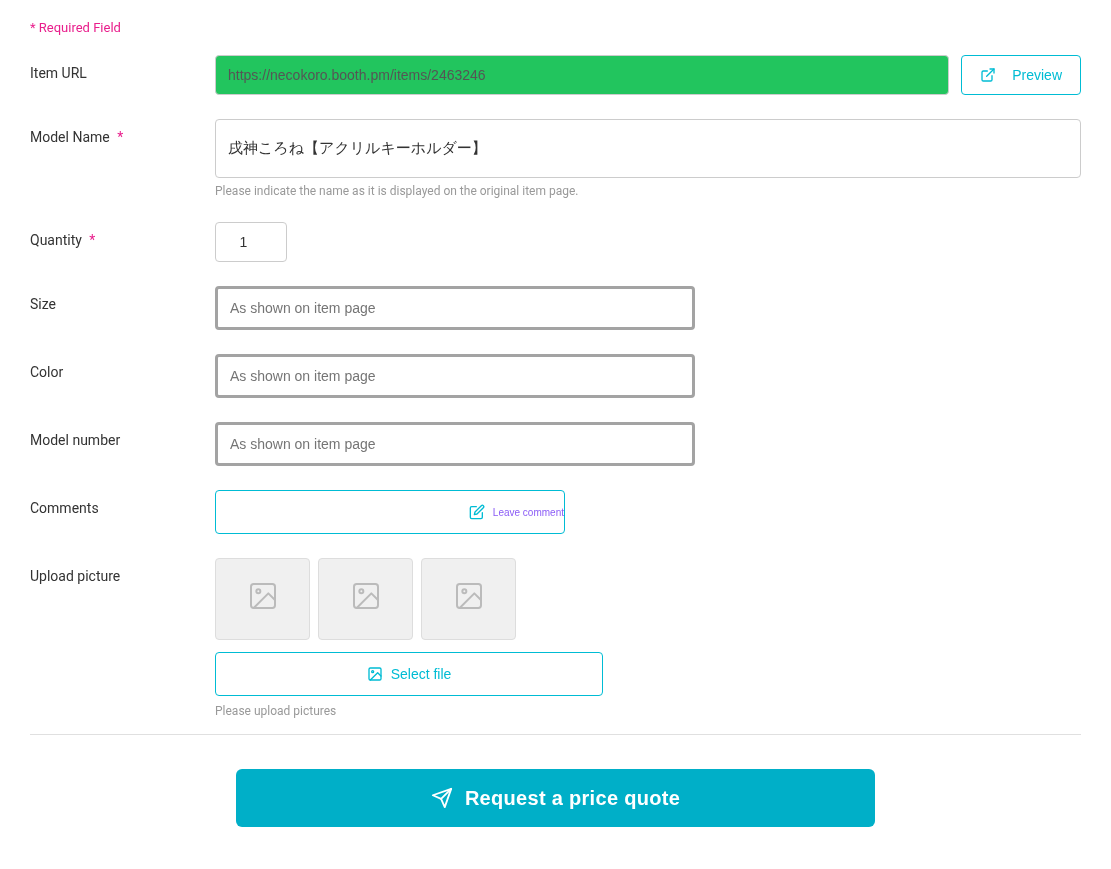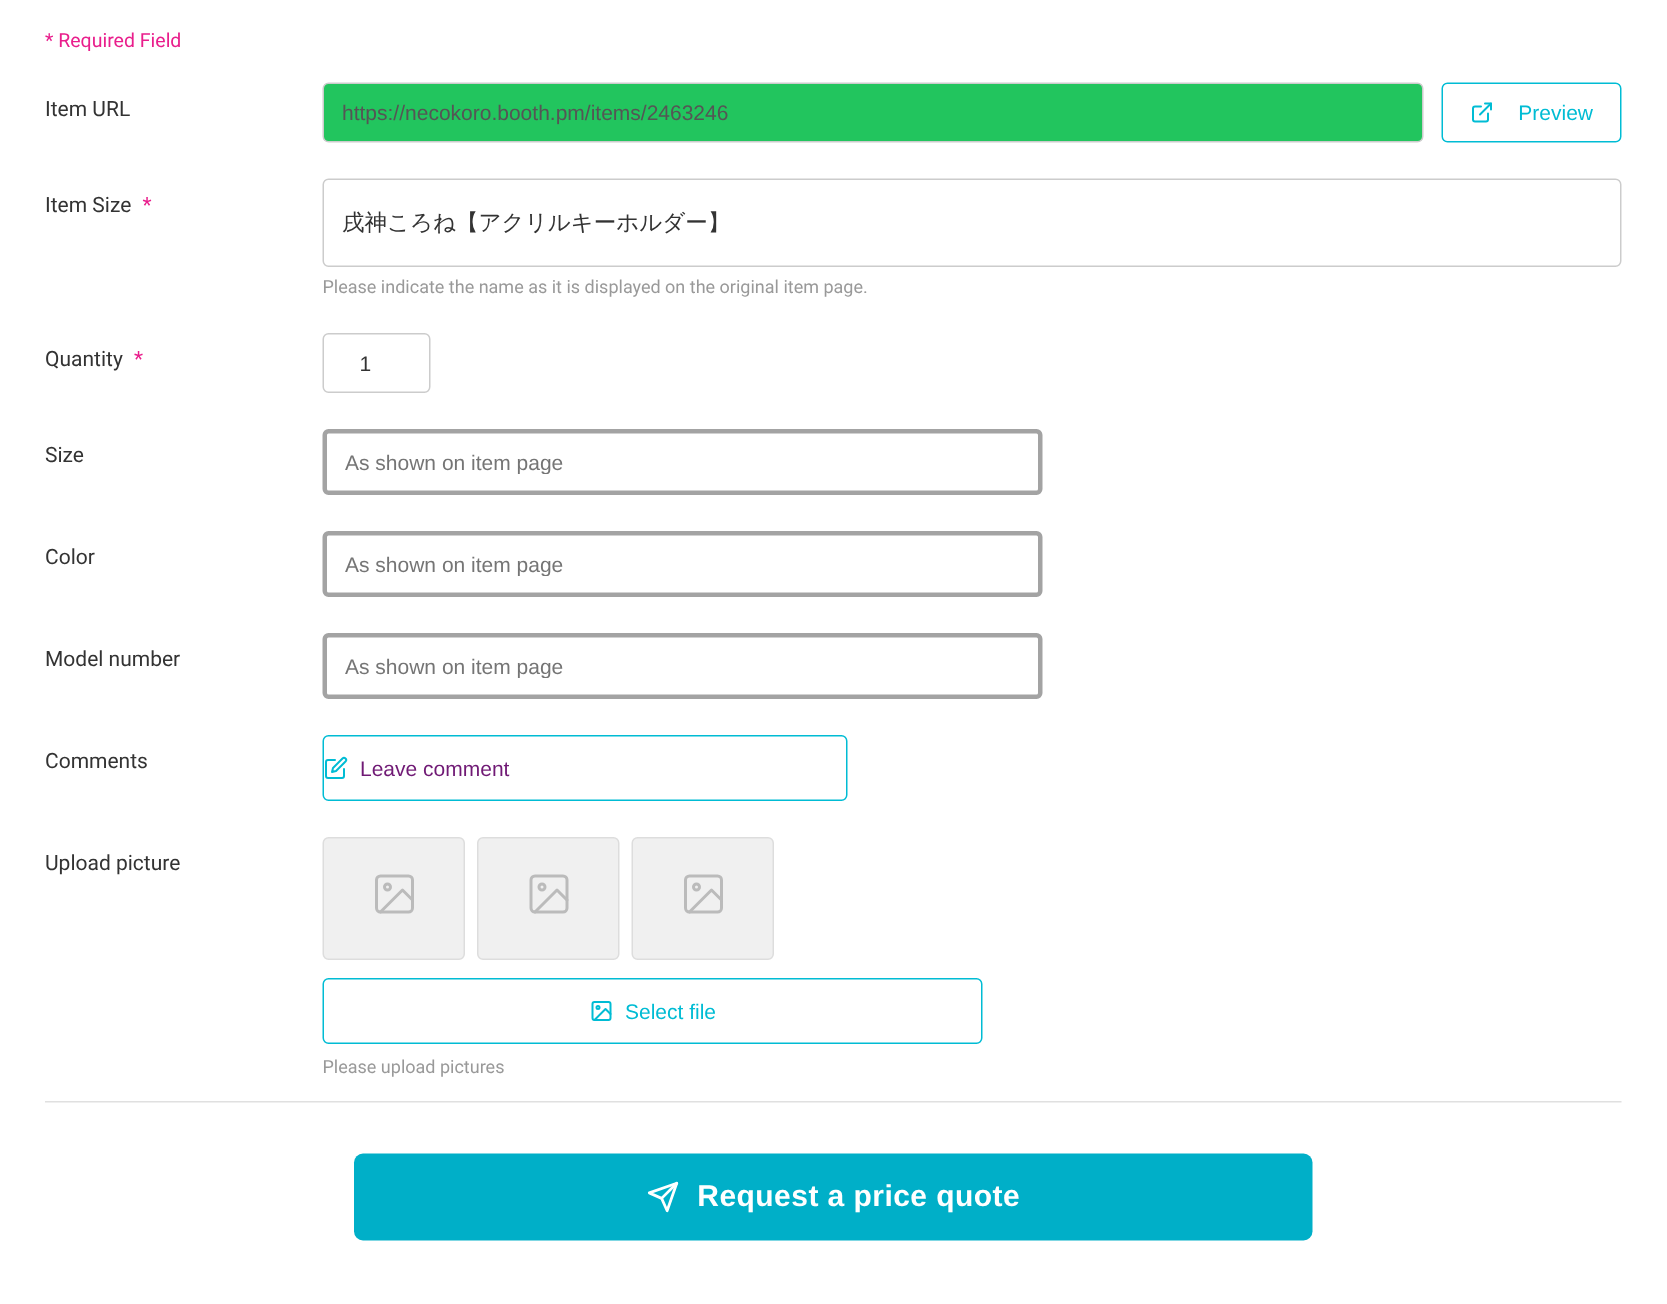--- a/index.html
+++ b/index.html
@@ -105,29 +105,29 @@
       border: 3px solid #a3a3a3;
       border-radius: 4px;
       font-size: 14px;
       color: #3b82f6;
       background: #fff;
       outline: none;
     }
     .leave-comment-btn {
       display: flex;
       align-items: center;
-      justify-content: flex-start;
+      justify-content: flex-end;
       gap: 8px;
       width: 350px;
       height: 44px;
       border: 1.5px solid #00bcd4;
       border-radius: 4px;
       background: #fff;
-      color: #701a75;
-      font-size: 14px;
+      color: #8b5cf6;
+      font-size: 10px;
       cursor: pointer;
     }
     .upload-picture-row {
       display: flex;
       align-items: flex-start;
     }
     .upload-label {
       width: 185px;
       min-width: 185px;
       padding-top: 10px;
@@ -155,21 +155,21 @@
     }
     .image-icon {
       color: #bbb;
       font-size: 26px;
     }
     .select-file-btn {
       display: flex;
       align-items: center;
       justify-content: center;
       gap: 8px;
-      width: 440px;
+      width: 388px;
       height: 44px;
       border: 1.5px solid #00bcd4;
       border-radius: 4px;
       background: #fff;
       color: #00bcd4;
       font-size: 14px;
       cursor: pointer;
       margin-bottom: 8px;
     }
     .upload-hint {
@@ -218,21 +218,21 @@
         <polyline points="15 3 21 3 21 9"></polyline>
         <line x1="10" y1="14" x2="21" y2="3"></line>
       </svg>
       <span>Preview</span>
     </button>
   </div>
 </div>
 
 <div class="form-row">
   <div class="form-label">
-    <span>Item Size</span><span class="required-star"> *</span>
+    <span>Model Name</span><span class="required-star"> *</span>
   </div>
   <div class="form-field">
     <input type="text" class="text-input" value="戌神ころね【アクリルキーホルダー】" style="">
     <div class="input-hint">Please indicate the name as it is displayed on the original item page.</div>
   </div>
 </div>
 
 <div class="form-row">
   <div class="form-label">
     <span>Quantity</span><span class="required-star"> *</span>

